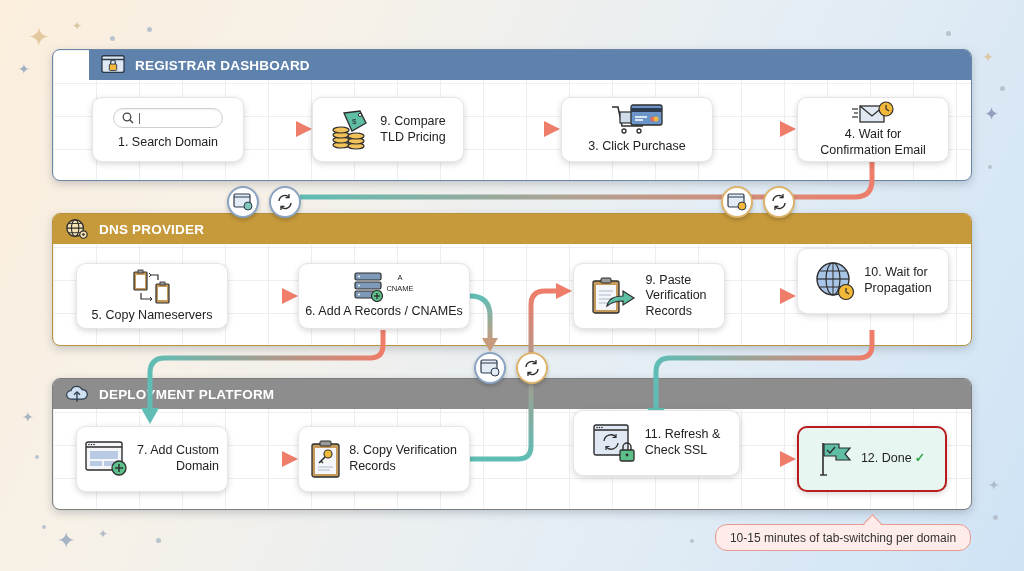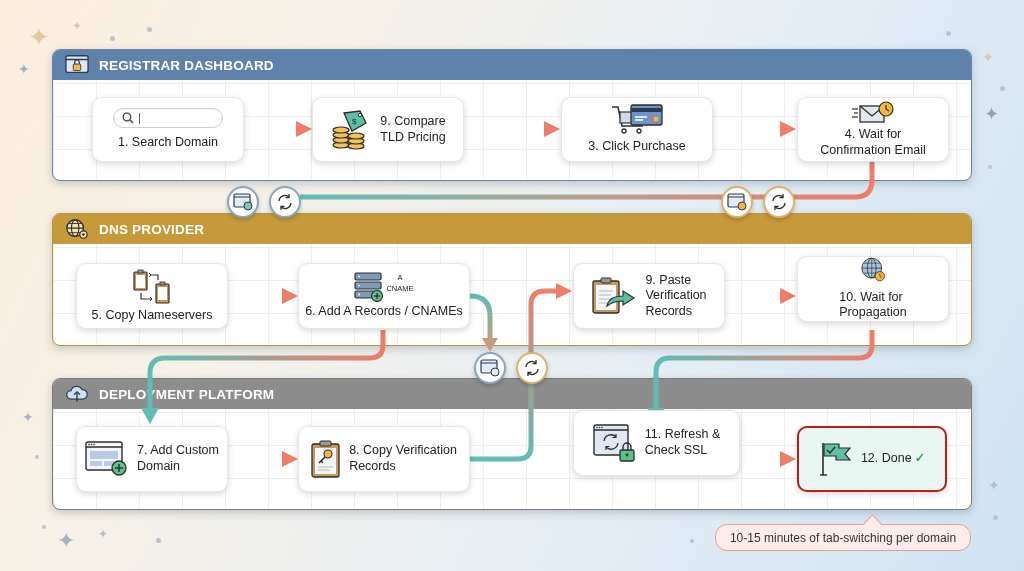--- a/index.html
+++ b/index.html
@@ -20,21 +20,21 @@
       linear-gradient(to bottom, #eeeeee 1px, transparent 1px);
     background-size: 43px 33px;
     border: 1px solid #8a96a6;
     box-shadow: 0 3px 8px rgba(60,70,90,0.25);
   }
   .lane-header {
     height: 30px; display: flex; align-items: center; padding-left: 12px;
     color: #fff; font-weight: bold; font-size: 13.5px; letter-spacing: 0.2px;
   }
   .lane-header .hicon { width: 24px; height: 22px; margin-right: 10px; display:flex; align-items:center; justify-content:center; }
-  #lane-registrar { top: 49px; height: 132px; border-color:#6a86a6; }
+  #lane-registrar { top: 49px; height: 132px; border-color:#6a86a6;padding-left:36px; }
   #lane-registrar .lane-header { background: #5f82ac; }
   #lane-dns { top: 213px; height: 133px; border-color:#b8923c; }
   #lane-dns .lane-header { background: #c69a3b; }
   #lane-deploy { top: 378px; height: 132px; border-color:#7d7d7d; }
   #lane-deploy .lane-header { background: #8d8d8d; }
 
   .card {
     position: absolute; background: #fff; border-radius: 10px;
     box-shadow: 0 2px 6px rgba(0,0,0,0.16); border: 1px solid #e6e6e6;
     display: flex; align-items: center; justify-content: center;
@@ -324,36 +324,36 @@
         <line x1="8" y1="23" x2="22" y2="23"></line>
         <line x1="8" y1="27" x2="18" y2="27"></line>
       </g>
     <path d="M16 30 Q18 20 32 20 L32 15 L43 22 L32 29 L32 25 Q22 25 16 30 Z" fill="#5fbfa4" stroke="#2d2d2d" stroke-width="1.2"></path>
   </svg>
   <span class="lbl">9. Paste
 Verification
 Records</span>
 </div>
 
-<div class="card row" style="left:797px;top:256px;width:152px;height:66px;flex-direction:column;">
+<div class="card row" style="left:797px;top:248px;width:152px;height:66px;">
   <svg width="42" height="40" viewBox="0 0 42 40">
     <circle cx="19" cy="18" r="16" fill="#a8c4e6" stroke="#2d2d2d" stroke-width="1.4"></circle>
       <ellipse cx="19" cy="18" rx="7" ry="16" fill="none" stroke="#2d2d2d" stroke-width="1.2"></ellipse>
       <line x1="3" y1="18" x2="35" y2="18" stroke="#2d2d2d" stroke-width="1.2"></line>
       <line x1="6" y1="10" x2="32" y2="10" stroke="#2d2d2d" stroke-width="1"></line>
       <line x1="6" y1="26" x2="32" y2="26" stroke="#2d2d2d" stroke-width="1"></line>
       <line x1="19" y1="2" x2="19" y2="34" stroke="#2d2d2d" stroke-width="1"></line>
     <circle cx="32" cy="31" r="7.5" fill="#f2b83a" stroke="#2d2d2d" stroke-width="1.2"></circle>
       <path d="M32 27 L32 31 L35 33" fill="none" stroke="#2d2d2d" stroke-width="1.2"></path>
   </svg>
   <span class="lbl">10. Wait for
 Propagation</span>
 </div>
 
-<div class="card row" style="left:76px;top:426px;width:152px;height:66px;">
+<div class="card row" style="left:76px;top:426px;width:152px;height:66px;text-align:right;">
   <svg width="44" height="36" viewBox="0 0 44 36">
     <rect x="1" y="1" width="36" height="28" rx="2" fill="#f4f6fa" stroke="#2d2d2d" stroke-width="1.4"></rect>
       <line x1="1" y1="6" x2="37" y2="6" stroke="#2d2d2d" stroke-width="1.3"></line>
     <g fill="#2d2d2d">
         <circle cx="4" cy="3.5" r="0.8"></circle>
         <circle cx="6.5" cy="3.5" r="0.8"></circle>
         <circle cx="9" cy="3.5" r="0.8"></circle>
       </g>
     <rect x="5" y="10" width="28" height="8" fill="#b9cbe4"></rect>
       <rect x="5" y="20" width="12" height="5" fill="#b9cbe4"></rect>

